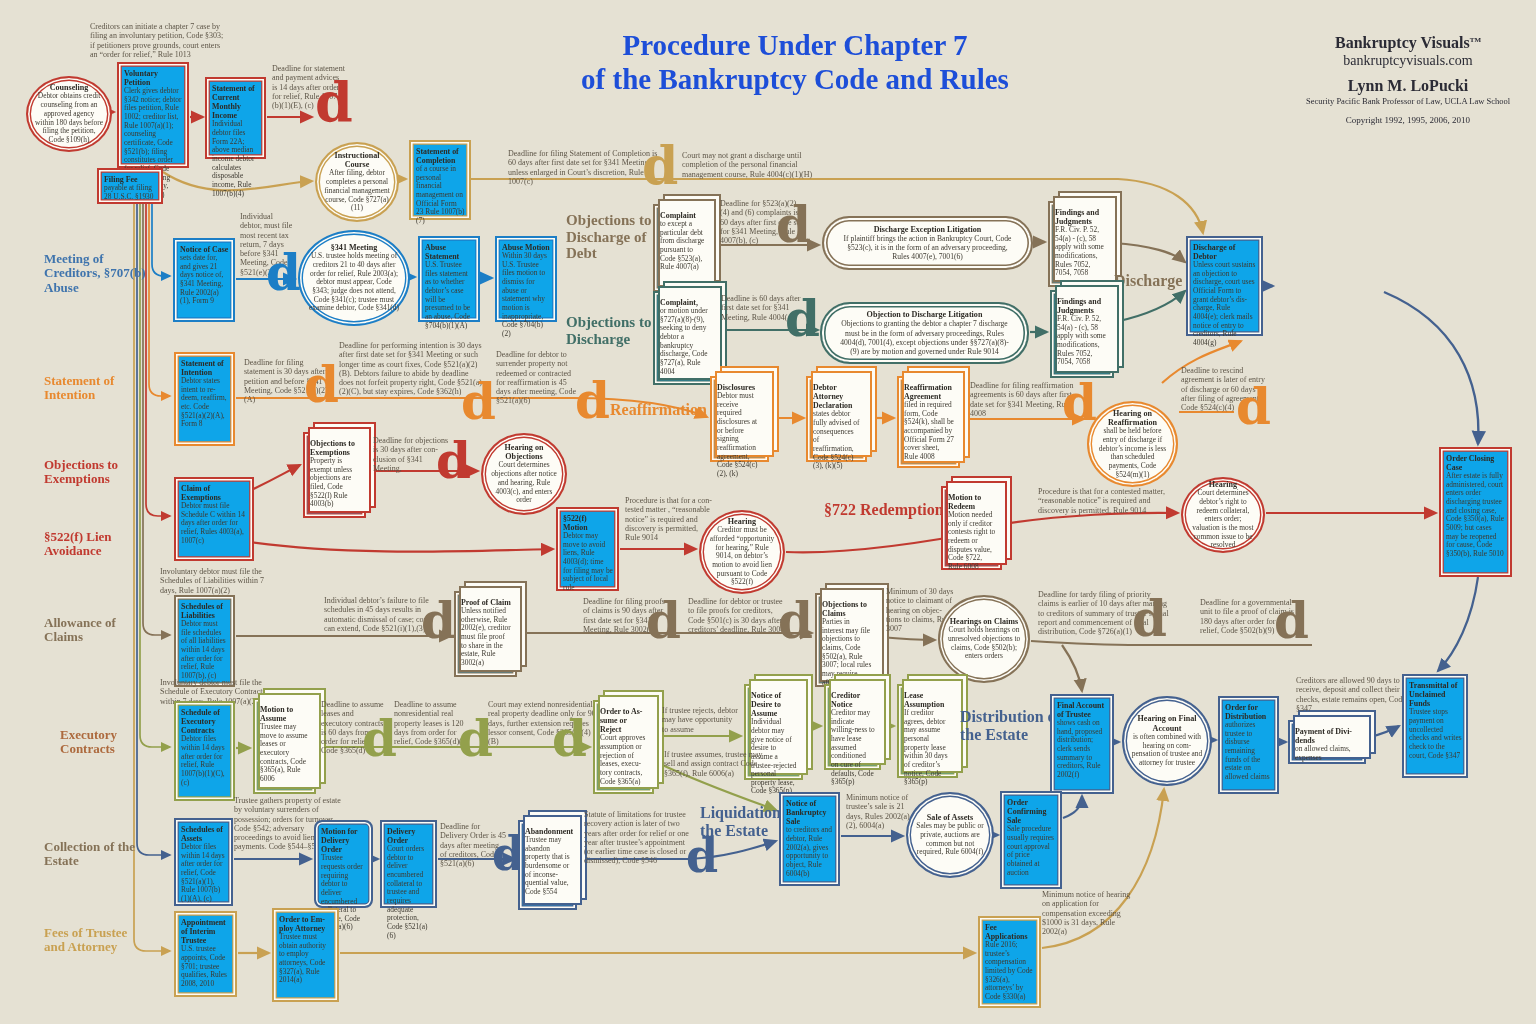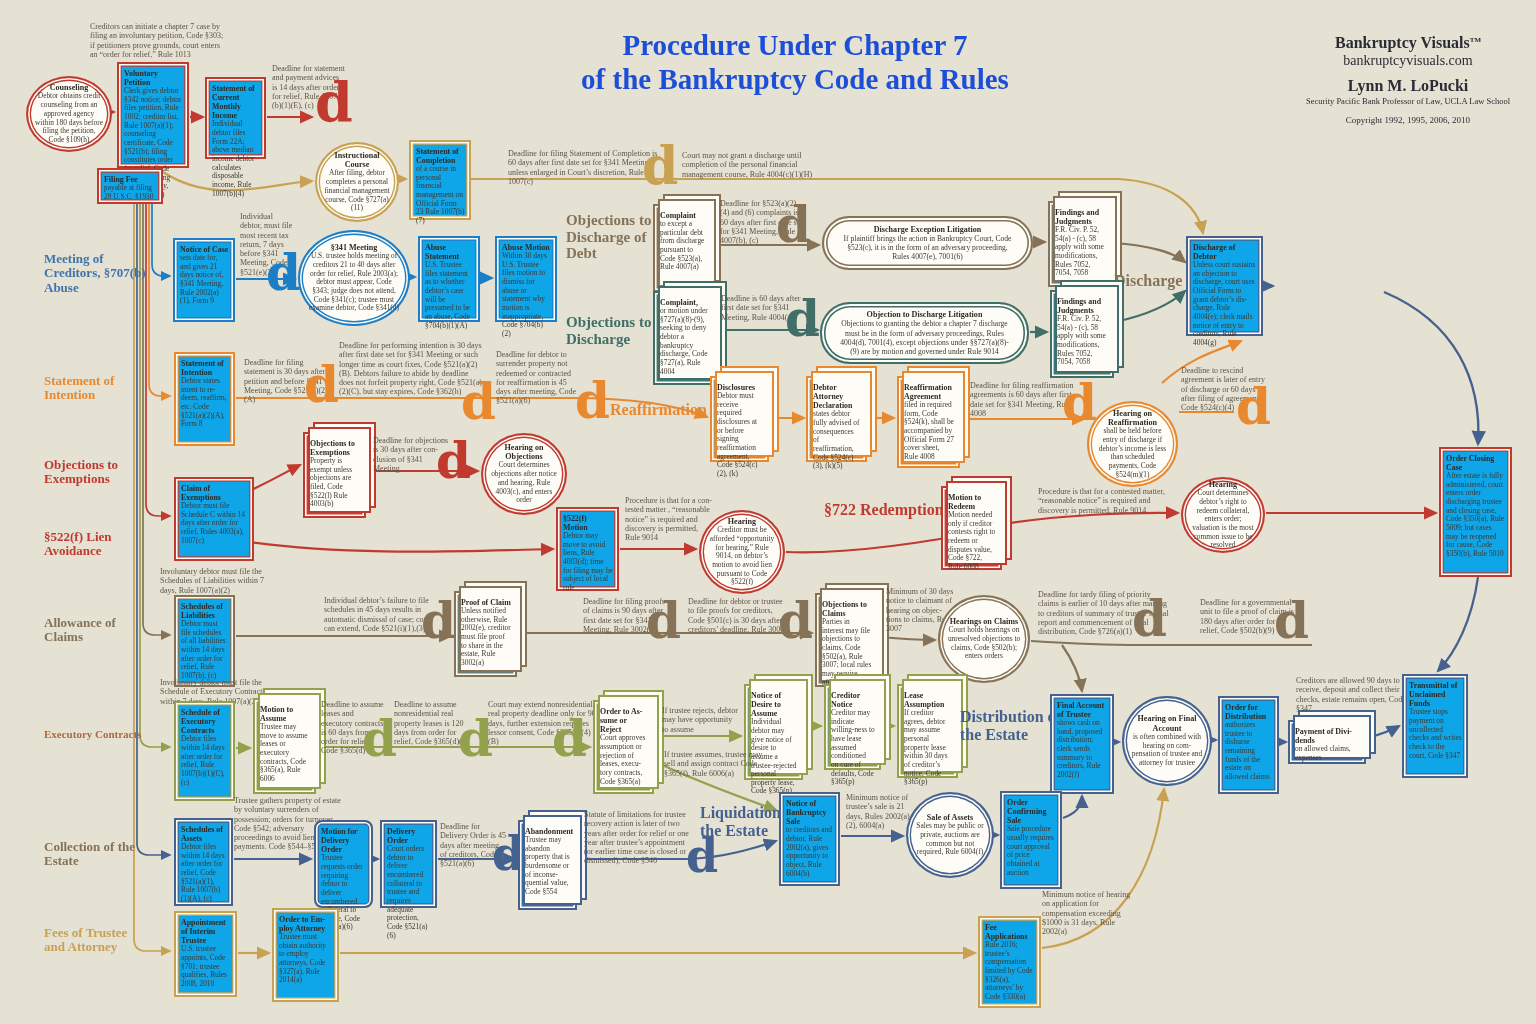--- a/index.html
+++ b/index.html
@@ -249,21 +249,21 @@
     <div class="node stack" style="left: 815px; top: 593px; width: 64px; height: 94px; --c: #857257;"><b>Objections to Claims</b><span>Parties in interest may file objections to claims, Code §502(a), Rule 3007; local rules may require affidavits</span></div>
     <div class="node note" style="left: 886px; top: 587px; width: 70px;"><span>Minimum of 30 days notice to claimant of hearing on objec-tions to claims, Rule 3007</span></div>
     <div class="node circle" style="left: 938px; top: 595px; width: 92px; height: 88px; --c: #857257;">
       <b>Hearings on Claims</b>
       <span>Court holds hearings on unresolved objections to claims, Code §502(b); enters orders</span>
     </div>
     <div class="node note" style="left: 1038px; top: 590px; width: 132px;"><span>Deadline for tardy filing of priority claims is earlier of 10 days after mailing to creditors of summary of trustee’s final report and commencement of final distribution, Code §726(a)(1)</span></div>
     <div class="node dee" style="left: 1132px; top: 598px; --c: #857257; font-size: 50px;"><span>d</span></div>
     <div class="node note" style="left: 1200px; top: 598px; width: 96px;"><span>Deadline for a governmental unit to file a proof of claim is 180 days after order for relief, Code §502(b)(9)</span></div>
     <div class="node dee" style="left: 1274px; top: 600px; --c: #857257; font-size: 50px;"><span>d</span></div>
-    <div class="node label" style="left: 44px; top: 728px; width: 100px; --c: #ad6a3e; font-size: 11px;"><span>Executory Contracts</span></div>
+    <div class="node label" style="left: 60px; top: 728px; width: 100px; --c: #ad6a3e; font-size: 13px;"><span>Executory Contracts</span></div>
     <div class="node note" style="left: 160px; top: 678px; width: 114px;"><span>Involuntary debtor must file the Schedule of Executory Contracts within 7 days, Rule 1007(a)(2)</span></div>
     <div class="node box" style="left: 174px; top: 701px; width: 61px; height: 100px; --c: #93a04c;"><b>Schedule of Executory Contracts</b><span>Debtor files within 14 days after order for relief, Rule 1007(b)(1)(C), (c)</span></div>
     <div class="node stack" style="left: 253px; top: 698px; width: 63px; height: 96px; --c: #93a04c;"><b>Motion to Assume</b><span>Trustee may move to assume leases or executory contracts, Code §365(a), Rule 6006</span></div>
     <div class="node note" style="left: 321px; top: 700px; width: 66px;"><span>Deadline to assume leases and executory contracts is 60 days from order for relief, Code §365(d)</span></div>
     <div class="node dee" style="left: 362px; top: 718px; --c: #93a04c; font-size: 50px;"><span>d</span></div>
     <div class="node note" style="left: 394px; top: 700px; width: 82px;"><span>Deadline to assume nonresidential real property leases is 120 days from order for relief, Code  §365(d)(4)</span></div>
     <div class="node dee" style="left: 458px; top: 718px; --c: #93a04c; font-size: 50px;"><span>d</span></div>
     <div class="node note" style="left: 488px; top: 700px; width: 108px;"><span>Court may extend nonresidential real property deadline only for 90 days, further extension requires lessor consent, Code §365(d)(4)(B)</span></div>
     <div class="node dee" style="left: 552px; top: 718px; --c: #93a04c; font-size: 50px;"><span>d</span></div>
     <div class="node stack" style="left: 593px; top: 700px; width: 61px; height: 94px; --c: #93a04c;"><b>Order to As-sume or Reject</b><span>Court approves assumption or rejection of leases, execu-tory contracts, Code §365(a)</span></div>

